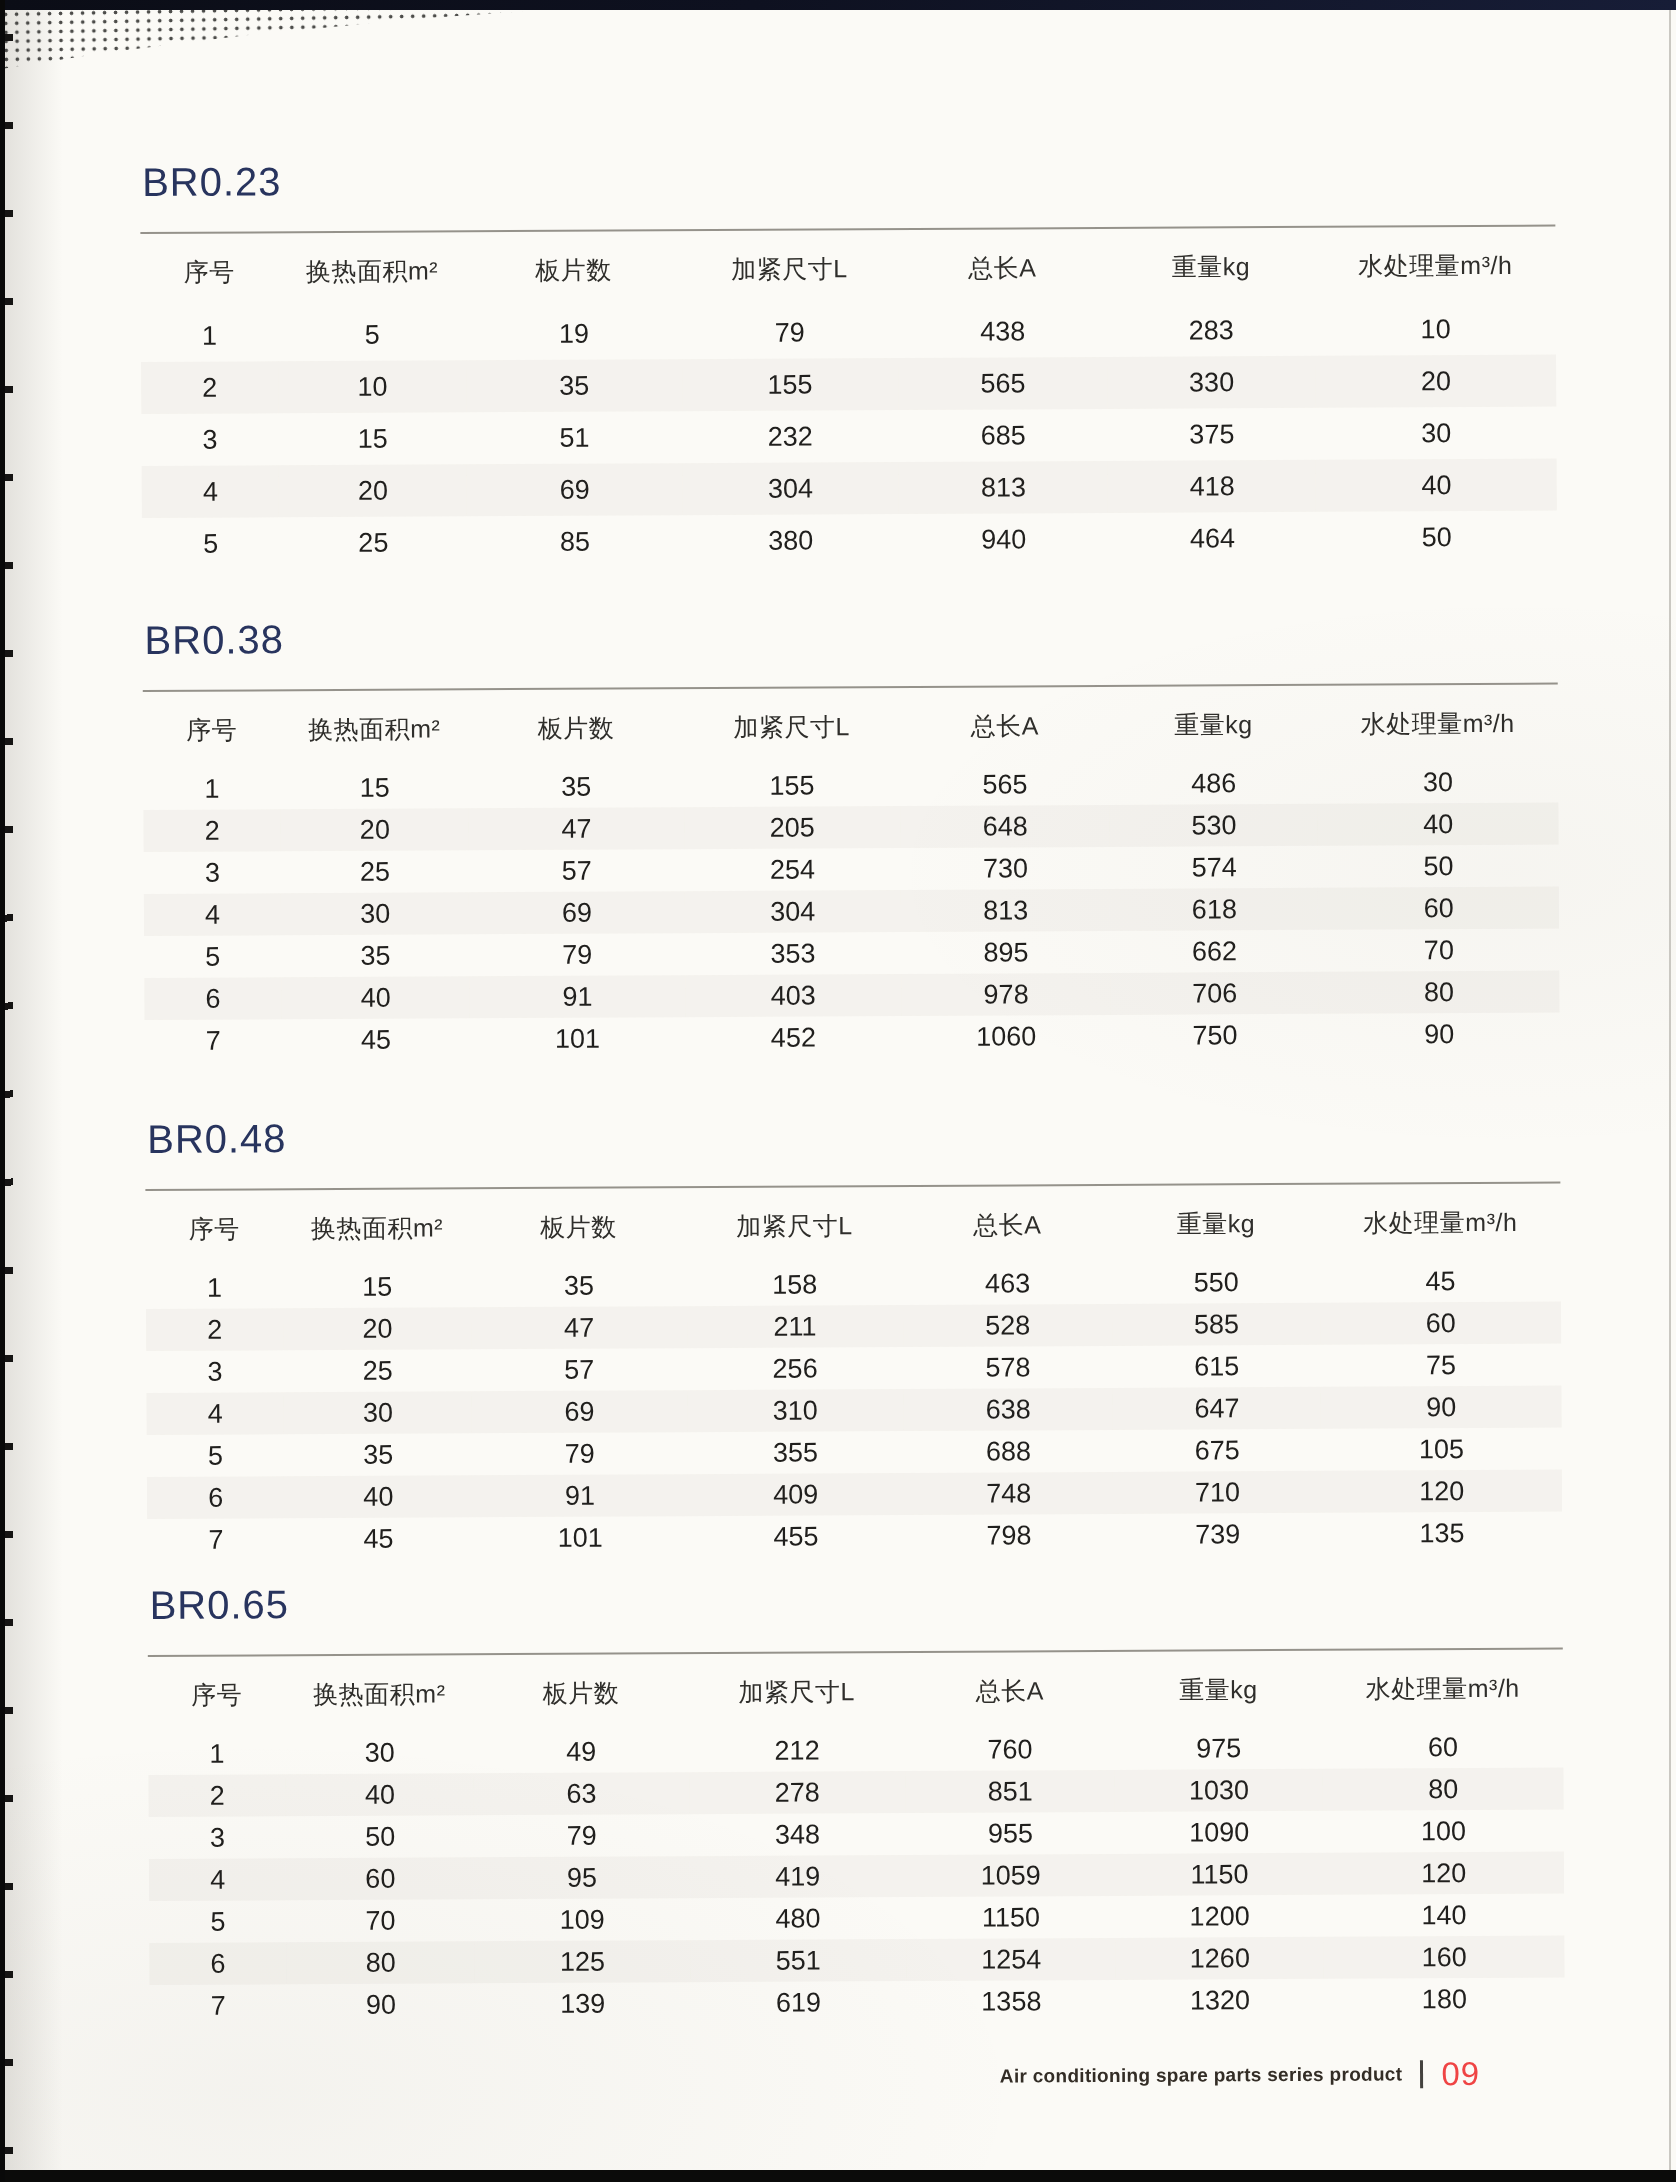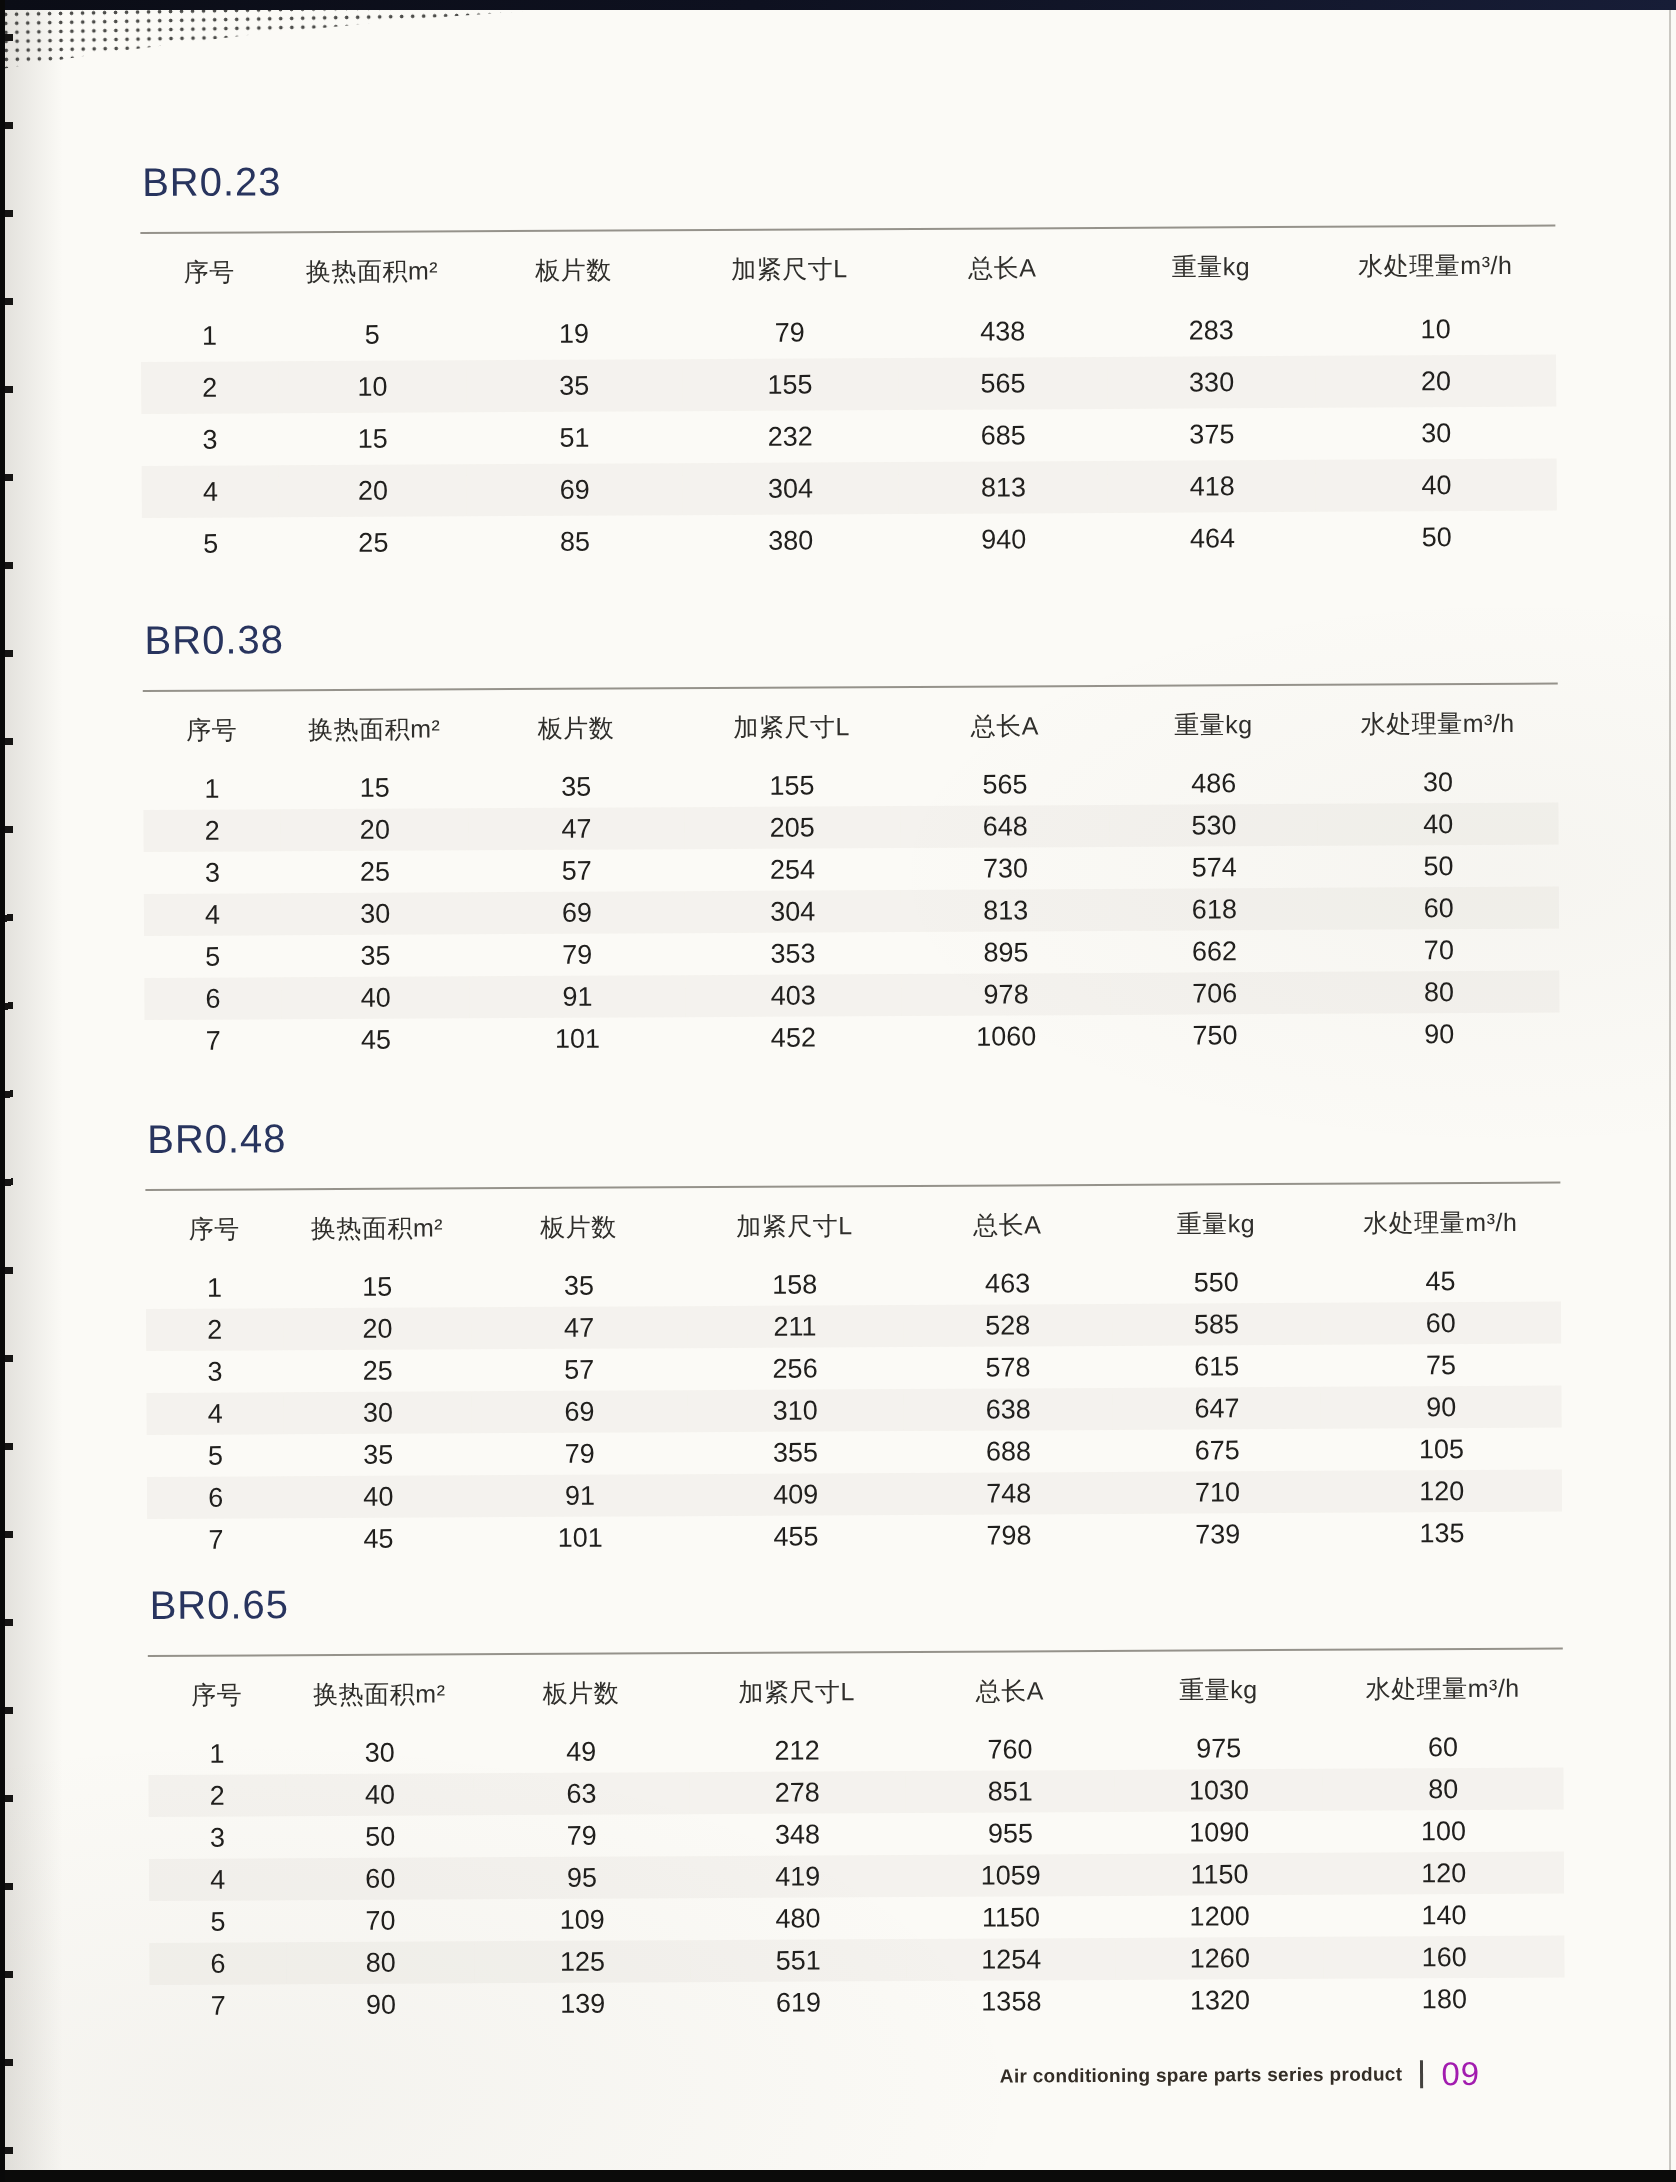--- a/index.html
+++ b/index.html
@@ -42,21 +42,21 @@
     font-weight:500;color:#2f2e2b;letter-spacing:.5px;}
   td{height:40px;vertical-align:middle;text-align:center;font-size:27px;
     color:#201f1d;font-weight:400;}
   .tall td{height:50px;}
   tbody tr:nth-child(even) td{background:rgba(186,180,168,.10);}
   
   .footer{position:absolute;top:1902px;left:0;width:1330px;display:flex;
     justify-content:flex-end;align-items:center;gap:18px;}
   .footer-caption{font-size:19px;font-weight:700;color:#332d26;letter-spacing:.3px;}
   .footer-divider{width:3px;height:28px;background:#44423f;}
-  .footer-page{font-size:33px;font-weight:500;color:#a21caf;letter-spacing:1px;}
+  .footer-page{font-size:33px;font-weight:500;color:#ef4444;letter-spacing:1px;}
 </style>
 </head>
 <body>
 
 <div class="top-edge"></div>
 <div class="left-edge"></div>
 <div class="spine-shadow"></div>
 <div class="halftone"></div>
 <div class="right-line"></div>
 <div class="bottom-edge"></div>

